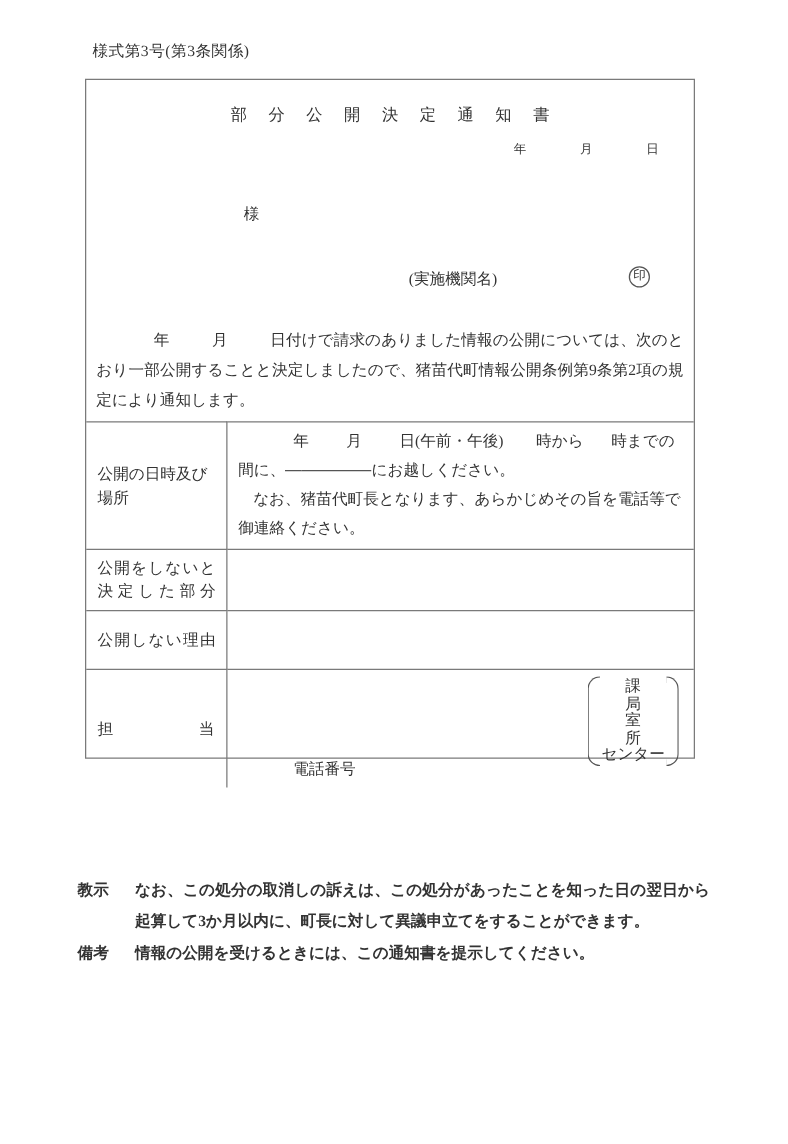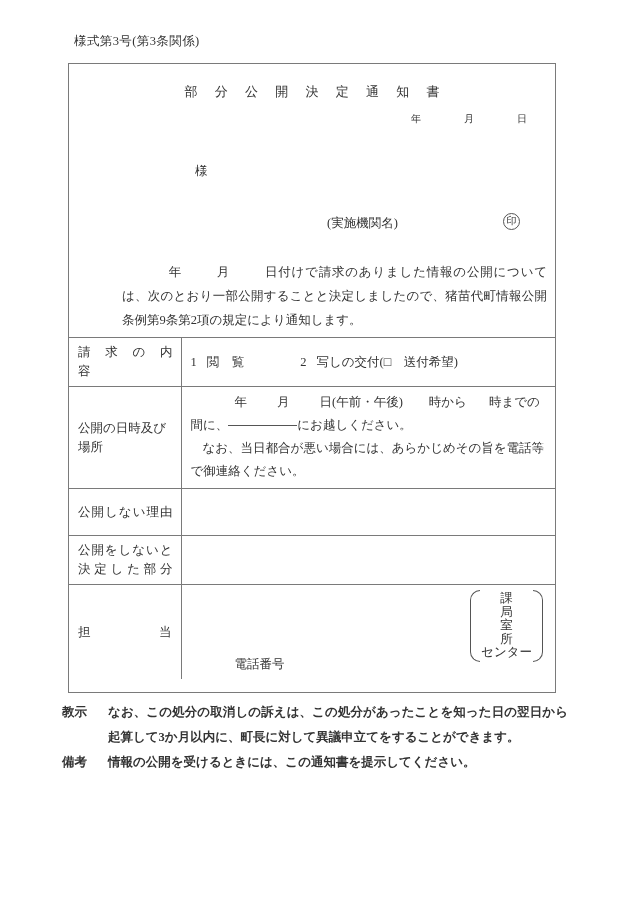--- a/index.html
+++ b/index.html
@@ -31,21 +31,21 @@
     letter-spacing: 0.4px;
     white-space: nowrap;
   }
 
   
   .frame {
     position: absolute;
     left: 68px;
     top: 63px;
     width: 488px;
-    height: 630px;
+    height: 544px;
     border: 1px solid #7a7a7a;
     box-sizing: border-box;
   }
 
   .head-area {
     position: relative;
     height: 273px;
   }
 
   .doc-title {
@@ -98,21 +98,20 @@
 
   .body-para {
     position: absolute;
     left: 8px;
     right: 8px;
     top: 196px;
     font-size: 12.5px;
     line-height: 24px;
     text-align: justify;
     text-justify: inter-ideograph;
-    margin-left: 45px;
   }
   .body-para .ind { display: inline-block; width: 46px; }
   .body-para .gap { display: inline-block; width: 34px; }
 
   
   table.form-table {
     border-collapse: collapse;
     width: 100%;
     table-layout: fixed;
     font-size: 12.5px;
@@ -249,56 +248,46 @@
         <span class="ind"></span><span>年</span><span class="gap"></span><span>月</span><span class="gap"></span><span>日付けで請求のありました情報の公開については、次のとおり一部公開することと決定しましたので、猪苗代町情報公開条例第9条第2項の規定により通知します。</span>
       </div>
     </div>
 
     <table class="form-table">
       <colgroup>
           <col class="col-label">
           <col>
         </colgroup>
       <tbody>
-        <tr>
-          <td>
-            <div class="lbl lbl-just">請　求　の　内　容</div>
-          </td>
-          <td>
-            <div class="cell req-content">
-              <span>1</span><span class="g1"></span><span>閲　覧</span><span class="g2"></span><span>2</span><span class="g3"></span><span>写しの交付(□　送付希望)</span>
-            </div>
-          </td>
-        </tr>
 
 
         <tr>
           <td>
             <div class="lbl">公開の日時及び場所</div>
           </td>
           <td>
             <div class="cell place-cell">
               <span class="ind1"></span><span>年</span><span class="s"></span><span>月</span><span class="s"></span><span>日(午前・午後)</span><span class="s2"></span><span>時から</span><span class="s3"></span><span>時までの間に、</span><span class="fill-s"></span><span class="fill-l"></span><span>にお越しください。</span><br>
-              <span class="ind2"></span><span>なお、当日都合が悪い場合には、あらかじめその旨を電話等で御連絡ください。</span>
+              <span class="ind2"></span><span>なお、猪苗代町長となります、あらかじめその旨を電話等で御連絡ください。</span>
             </div>
           </td>
         </tr>
 
         <tr>
           <td>
-            <div class="lbl lbl-just">公開しない理由</div>
+            <div class="lbl lbl-just">公開をしないと決定した部分</div>
           </td>
           <td style="height:46px">
             <div class="cell"></div>
           </td>
         </tr>
 
         <tr>
           <td>
-            <div class="lbl lbl-just">公開をしないと決定した部分</div>
+            <div class="lbl lbl-just">公開しない理由</div>
           </td>
           <td style="height:46px">
             <div class="cell"></div>
           </td>
         </tr>
 
         <tr>
           <td>
             <div class="lbl-spread">
               <span>担</span>

